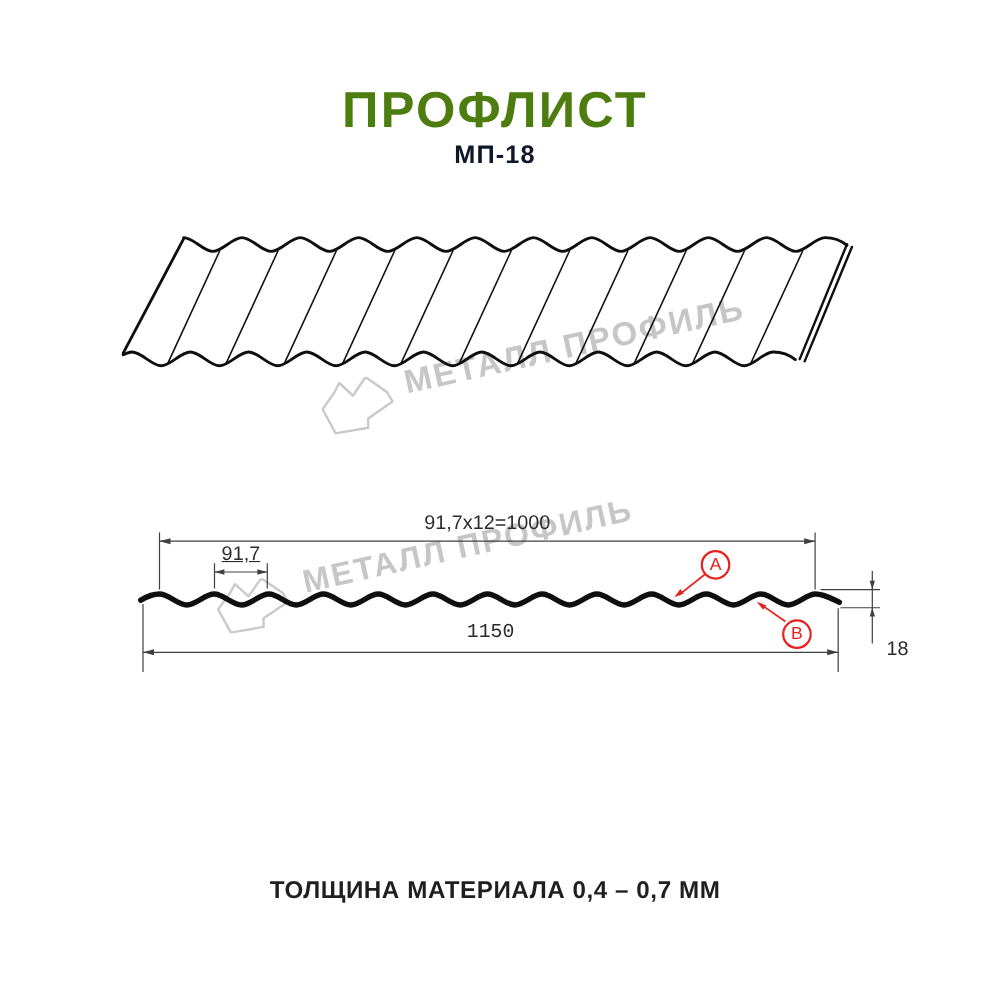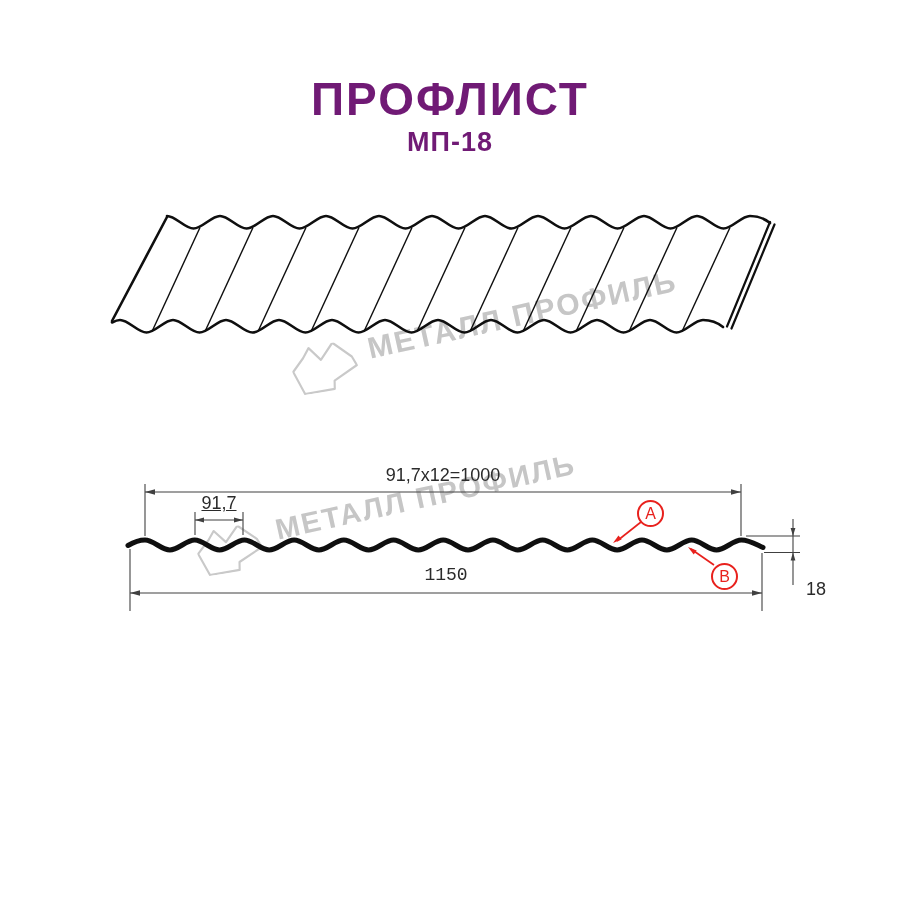--- a/index.html
+++ b/index.html
@@ -3,25 +3,25 @@
 <meta charset="utf-8">
 <style>
   html,body{margin:0;padding:0;background:#ffffff;}
   .page{
     position:relative;width:900px;height:900px;background:#ffffff;
     font-family:"Liberation Sans", sans-serif;overflow:hidden;
   }
   .abs{position:absolute;}
   .title{
     left:0;top:72px;width:900px;text-align:center;
-    font-size:46px;font-weight:800;letter-spacing:2px;color:#701a75;
+    font-size:46px;font-weight:800;letter-spacing:2px;color:#4d7c0f;
   }
   .subtitle{
     left:0;top:127px;width:900px;text-align:center;
-    font-size:27px;font-weight:600;letter-spacing:1px;color:#701a75;
+    font-size:23px;font-weight:600;letter-spacing:1px;color:#0f172a;
   }
   .footer-note{
     left:0;top:796px;width:900px;text-align:center;
     font-size:22px;font-weight:600;letter-spacing:0.5px;color:#1f1f1f;
   }
   .wm-text{
     color:#c6c6c6;font-weight:700;white-space:nowrap;letter-spacing:2px;
     transform-origin:left center;user-select:none;
   }
   .wm-text.top{left:368px;top:332px;font-size:30px;transform:rotate(-12.5deg);}
@@ -171,14 +171,15 @@
   </div>
   <div class="abs marker b">
     <span>B</span>
   </div>
 
   <div class="abs dim-text dim-1100">91,7x12=1000</div>
   <div class="abs dim-text dim-917">91,7</div>
   <div class="abs dim-text dim-1150">1150</div>
   <div class="abs dim-text dim-18">18</div>
 
+  <div class="abs footer-note">ТОЛЩИНА МАТЕРИАЛА 0,4 – 0,7 ММ</div>
 
 </div>
 
 </body></html>

